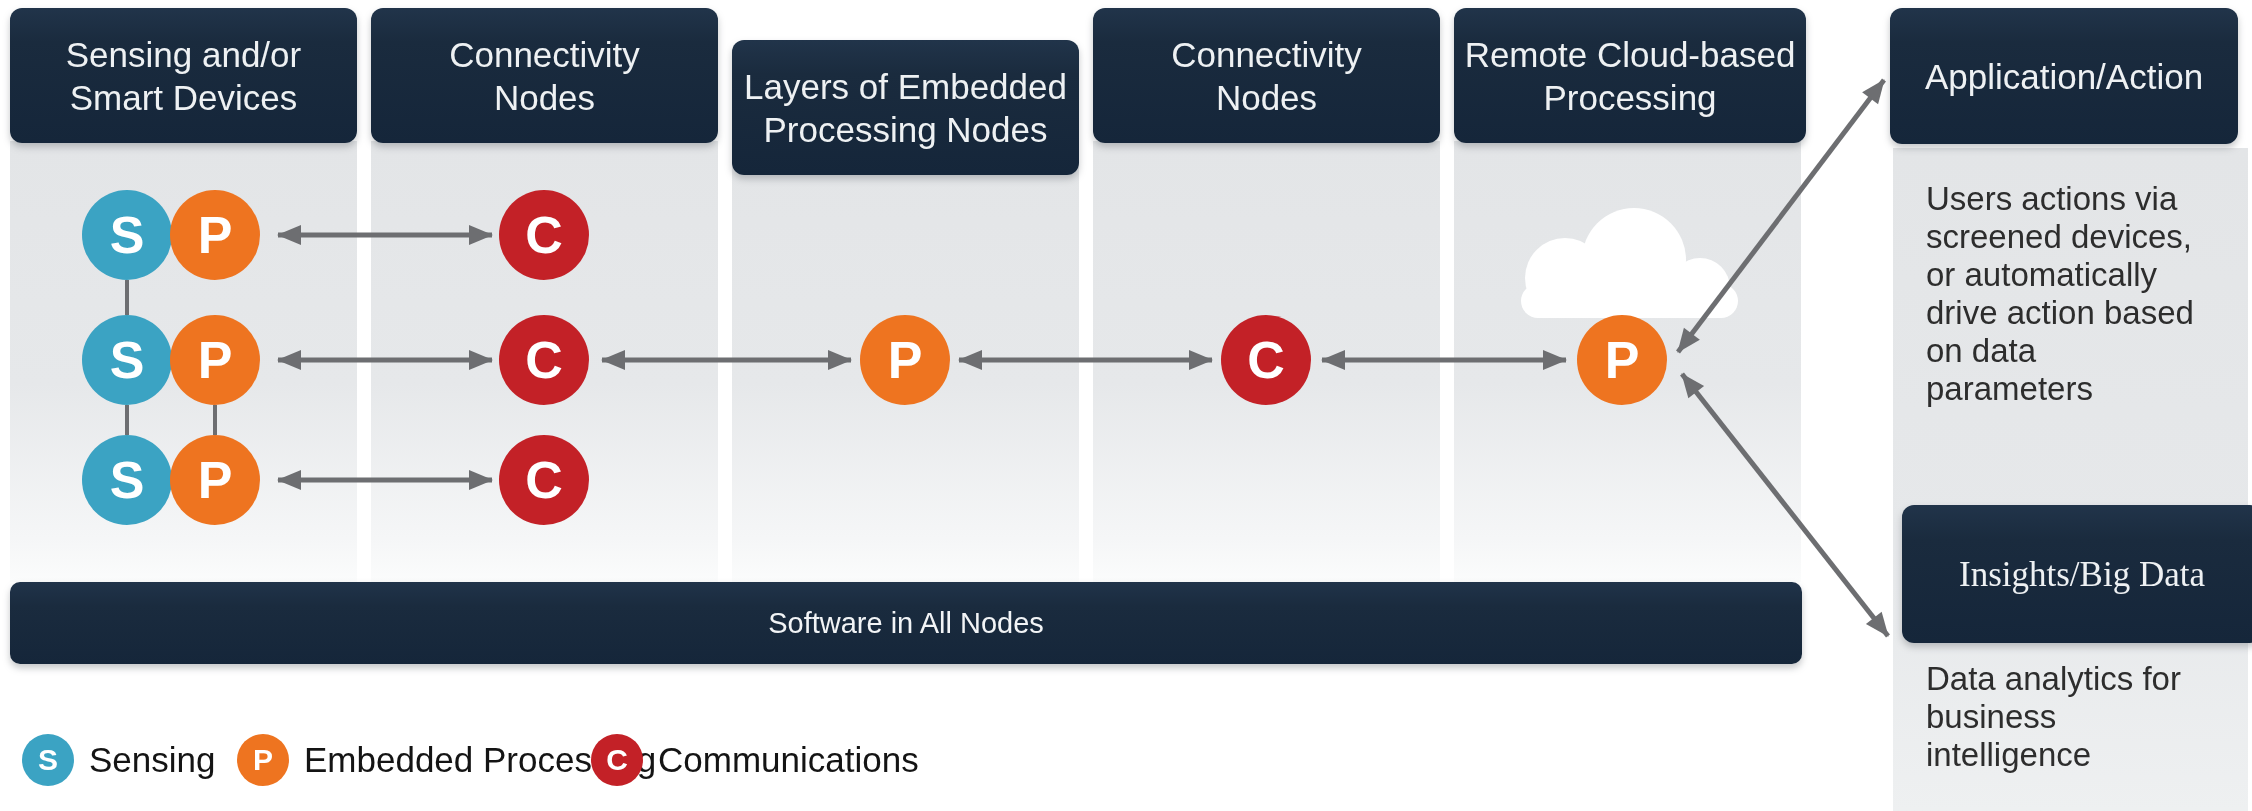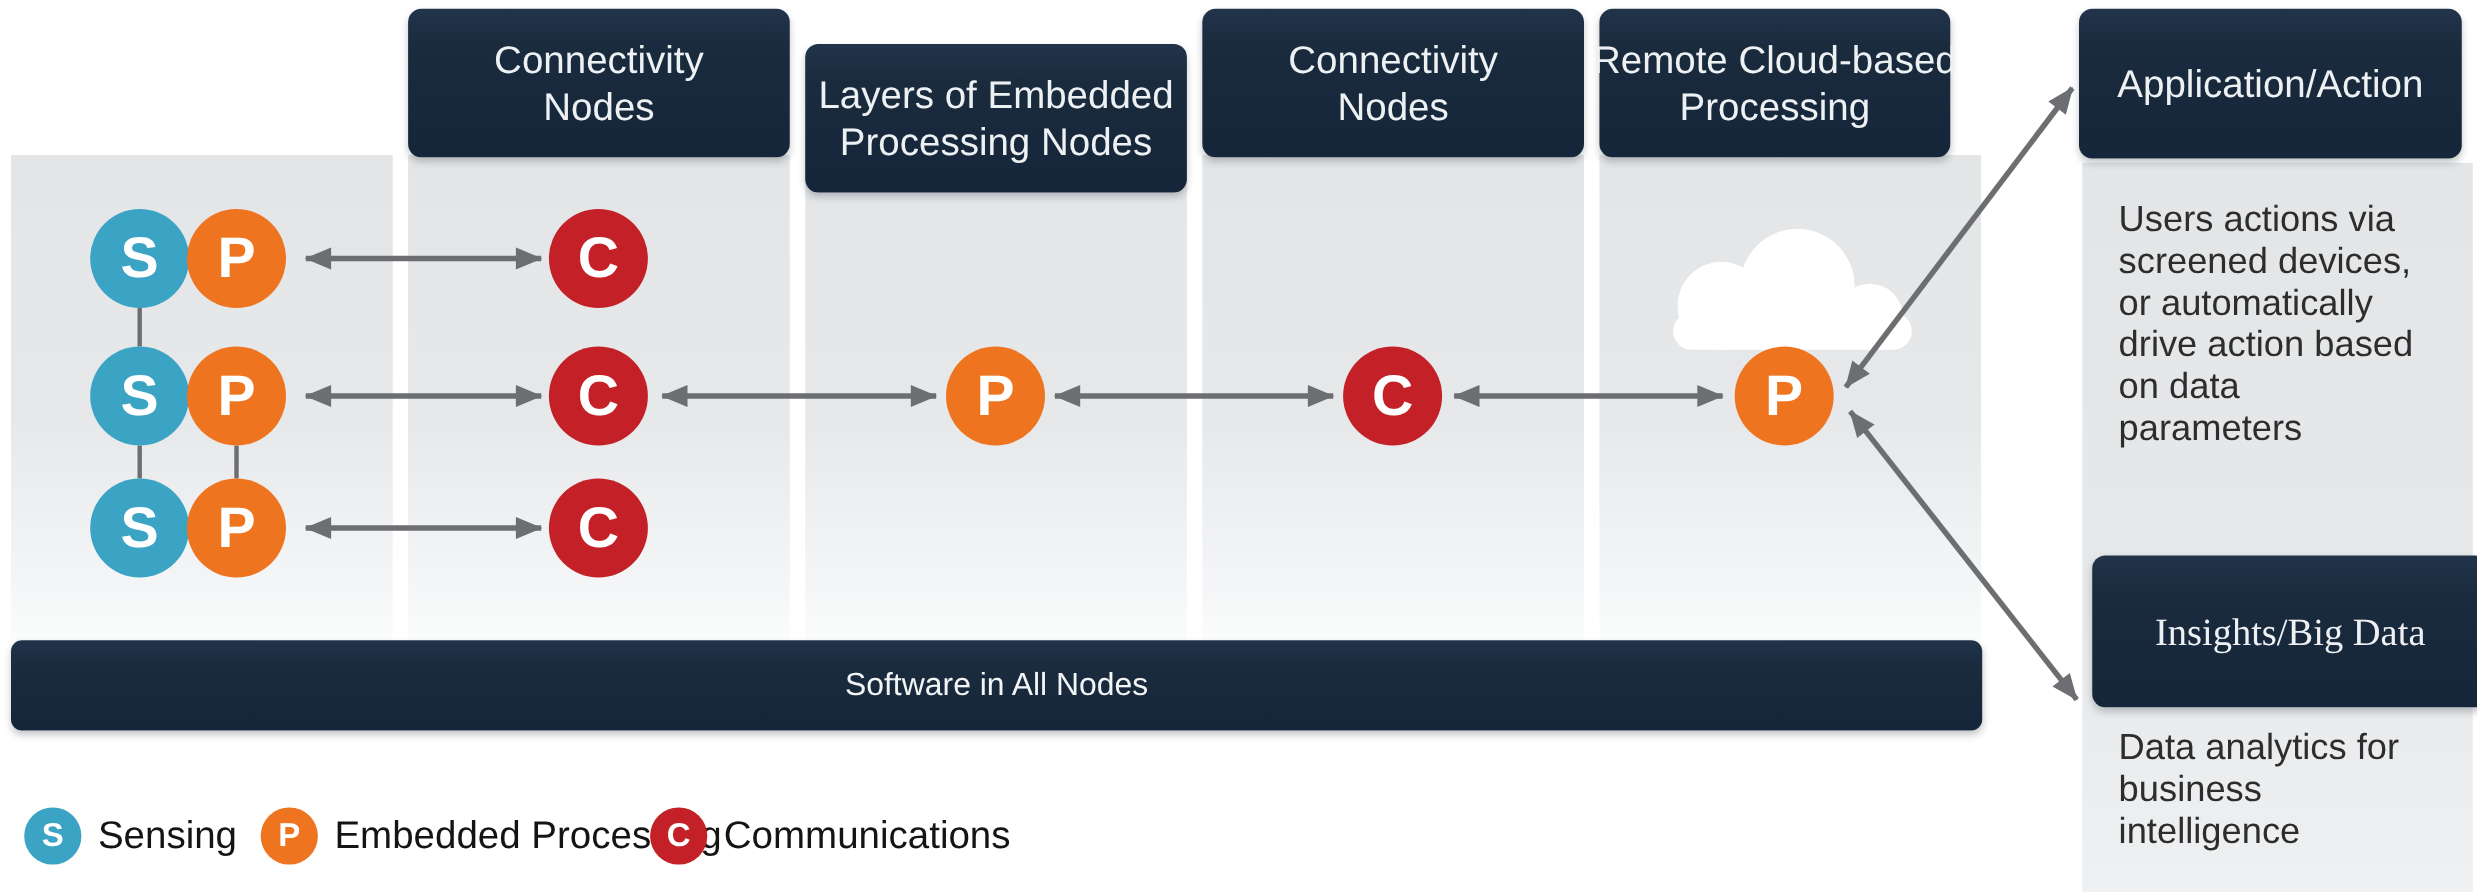--- a/index.html
+++ b/index.html
@@ -64,33 +64,37 @@
 <div class="canvas">
 
   <div class="col-body" style="left:10px;width:347px;"></div>
   <div class="col-body" style="left:371px;width:347px;"></div>
   <div class="col-body" style="left:732px;width:347px;"></div>
   <div class="col-body" style="left:1093px;width:347px;"></div>
   <div class="col-body" style="left:1454px;width:347px;"></div>
 
   <div class="right-panel-bg"></div>
 
+  <div class="navy-box" style="left:10px;top:8px;width:347px;height:135px;">
+    <div class="hline">Sensing and/or</div>
+    <div class="hline">Smart Devices</div>
+  </div>
   <div class="navy-box" style="left:371px;top:8px;width:347px;height:135px;">
     <div class="hline">Connectivity</div>
     <div class="hline">Nodes</div>
   </div>
   <div class="navy-box" style="left:732px;top:8px;width:347px;height:135px;margin-top:32px;">
     <div class="hline">Layers of Embedded</div>
     <div class="hline">Processing Nodes</div>
   </div>
   <div class="navy-box" style="left:1093px;top:8px;width:347px;height:135px;">
     <div class="hline">Connectivity</div>
     <div class="hline">Nodes</div>
   </div>
-  <div class="navy-box" style="left:1454px;top:8px;width:319px;height:135px;">
+  <div class="navy-box" style="left:1454px;top:8px;width:352px;height:135px;">
     <div class="hline">Remote Cloud-based</div>
     <div class="hline">Processing</div>
   </div>
 
   <div class="navy-box" style="left:1890px;top:8px;width:348px;height:136px;">
     <div class="hline">Application/Action</div>
   </div>
   <div class="navy-box" style="left:1902px;top:505px;width:360px;height:138px;font-family:Liberation Serif, serif;">
     <div class="hline">Insights/Big Data</div>
   </div>

